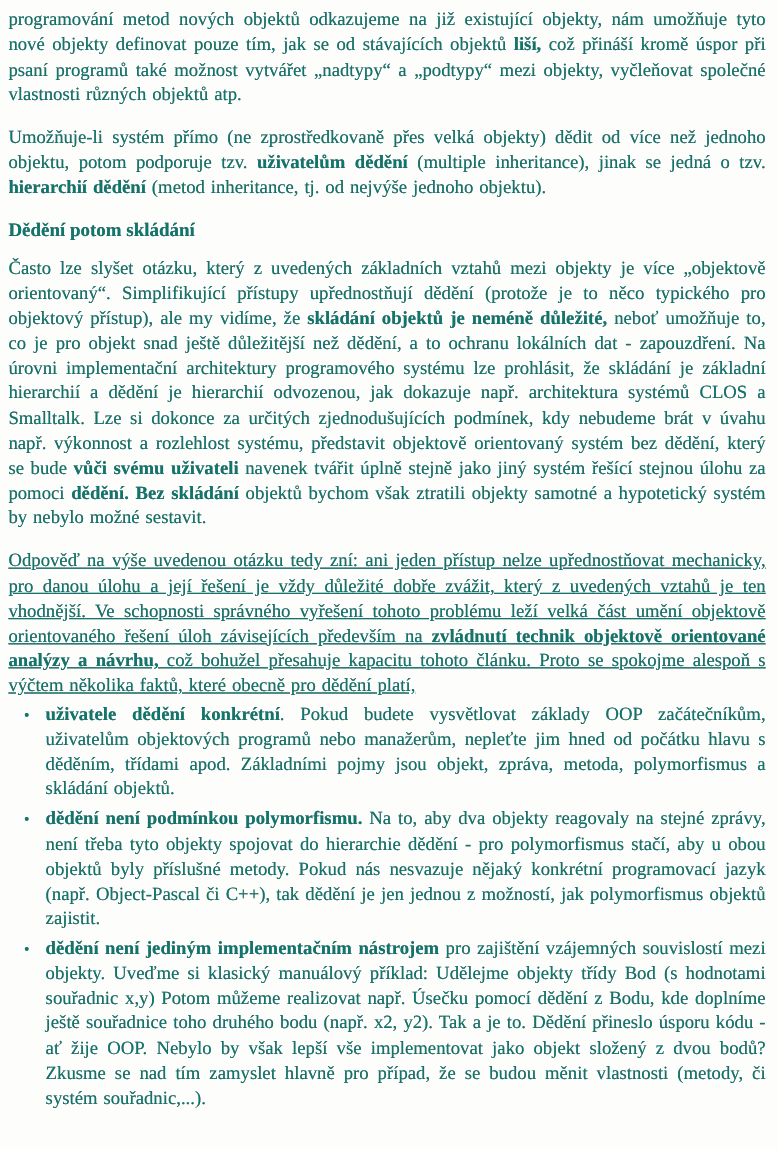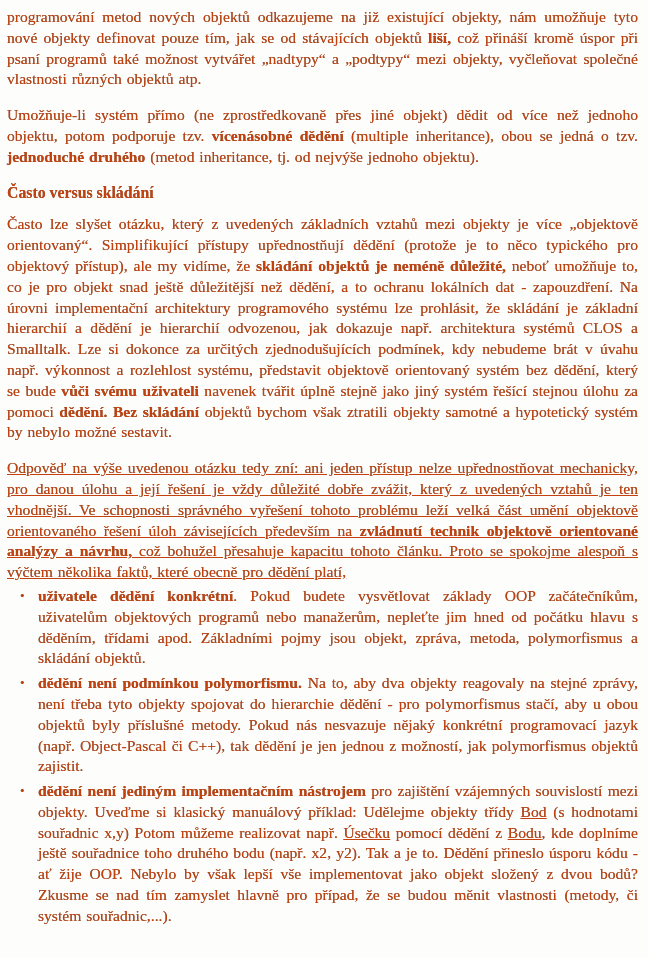--- a/index.html
+++ b/index.html
@@ -44,31 +44,31 @@
     word-spacing: 1px;
   }
   .bullet .marker {
     position: absolute;
     left: 13px;
     top: 0;
     font-size: 13px;
     line-height: 20.8px;
   }
   .bold { font-weight: bold; }
-  .underline { text-decoration: underline; }
+  .underline { }
   
   .paragraph.pre-bullets { margin-bottom: 3px; text-decoration: underline; }
 </style>
 </head>
 <body>
 
-<div class="page" style="background: rgb(253, 253, 252); color: #c2410c;">
+<div class="page" style="background: rgb(253, 253, 252); color: #0f766e;">
   <div class="content">
       <div class="paragraph"><span>programování metod nových objektů odkazujeme na již existující objekty, nám umožňuje tyto nové objekty definovat pouze tím, jak se od stávajících objektů </span><span class="bold">liší,</span><span> což přináší kromě úspor při psaní programů také možnost vytvářet „nadtypy“ a „podtypy“ mezi objekty, vyčleňovat společné vlastnosti různých objektů atp.</span></div>
-      <div class="paragraph"><span>Umožňuje-li systém přímo (ne zprostředkovaně přes jiné objekt) dědit od více než jednoho objektu, potom podporuje tzv. </span><span class="bold">vícenásobné dědění</span><span> (multiple inheritance), obou se jedná o tzv. </span><span class="bold">jednoduché druhého</span><span> (metod inheritance, tj. od nejvýše jednoho objektu).</span></div>
-      <div class="heading"><span class="bold">Často versus skládání</span></div>
+      <div class="paragraph"><span>Umožňuje-li systém přímo (ne zprostředkovaně přes velká objekty) dědit od více než jednoho objektu, potom podporuje tzv. </span><span class="bold">uživatelům dědění</span><span> (multiple inheritance), jinak se jedná o tzv. </span><span class="bold">hierarchií dědění</span><span> (metod inheritance, tj. od nejvýše jednoho objektu).</span></div>
+      <div class="heading"><span class="bold">Dědění potom skládání</span></div>
       <div class="paragraph"><span>Často lze slyšet otázku, který z uvedených základních vztahů mezi objekty je více „objektově orientovaný“. Simplifikující přístupy upřednostňují dědění (protože je to něco typického pro objektový přístup), ale my vidíme, že </span><span class="bold">skládání objektů je neméně důležité,</span><span> neboť umožňuje to, co je pro objekt snad ještě důležitější než dědění, a to ochranu lokálních dat - zapouzdření. Na úrovni implementační architektury programového systému lze prohlásit, že skládání je základní hierarchií a dědění je hierarchií odvozenou, jak dokazuje např. architektura systémů CLOS a Smalltalk. Lze si dokonce za určitých zjednodušujících podmínek, kdy nebudeme brát v úvahu např. výkonnost a rozlehlost systému, představit objektově orientovaný systém bez dědění, který se bude </span><span class="bold">vůči svému uživateli</span><span> navenek tvářit úplně stejně jako jiný systém řešící stejnou úlohu za pomoci </span><span class="bold">dědění. Bez skládání</span><span> objektů bychom však ztratili objekty samotné a hypotetický systém by nebylo možné sestavit.</span></div>
       <div class="paragraph pre-bullets"><span>Odpověď na výše uvedenou otázku tedy zní: ani jeden přístup nelze upřednostňovat mechanicky, pro danou úlohu a její řešení je vždy důležité dobře zvážit, který z uvedených vztahů je ten vhodnější. Ve schopnosti správného vyřešení tohoto problému leží velká část umění objektově orientovaného řešení úloh závisejících především na </span><span class="bold">zvládnutí technik objektově orientované analýzy a návrhu,</span><span> což bohužel přesahuje kapacitu tohoto článku. Proto se spokojme alespoň s výčtem několika faktů, které obecně pro dědění platí,</span></div>
       <div class="bullet"><span class="marker">•</span><span><span class="bold">uživatele dědění konkrétní</span><span>. Pokud budete vysvětlovat základy OOP začátečníkům, uživatelům objektových programů nebo manažerům, nepleťte jim hned od počátku hlavu s děděním, třídami apod. Základními pojmy jsou objekt, zpráva, metoda, polymorfismus a skládání objektů.</span></span></div>
       <div class="bullet"><span class="marker">•</span><span><span class="bold">dědění není podmínkou polymorfismu.</span><span> Na to, aby dva objekty reagovaly na stejné zprávy, není třeba tyto objekty spojovat do hierarchie dědění - pro polymorfismus stačí, aby u obou objektů byly příslušné metody. Pokud nás nesvazuje nějaký konkrétní programovací jazyk (např. Object-Pascal či C++), tak dědění je jen jednou z možností, jak polymorfismus objektů zajistit.</span></span></div>
       <div class="bullet"><span class="marker">•</span><span><span class="bold">dědění není jediným implementačním nástrojem</span><span> pro zajištění vzájemných souvislostí mezi objekty. Uveďme si klasický manuálový příklad: Udělejme objekty třídy </span><span class="underline">Bod</span><span> (s hodnotami souřadnic x,y) Potom můžeme realizovat např. </span><span class="underline">Úsečku</span><span> pomocí dědění z </span><span class="underline">Bodu</span><span>, kde doplníme ještě souřadnice toho druhého bodu (např. x2, y2). Tak a je to. Dědění přineslo úsporu kódu - ať žije OOP. Nebylo by však lepší vše implementovat jako objekt složený z dvou bodů? Zkusme se nad tím zamyslet hlavně pro případ, že se budou měnit vlastnosti  (metody, či systém souřadnic,...).</span></span></div>
     </div>
 </div>
 
 </body></html>

